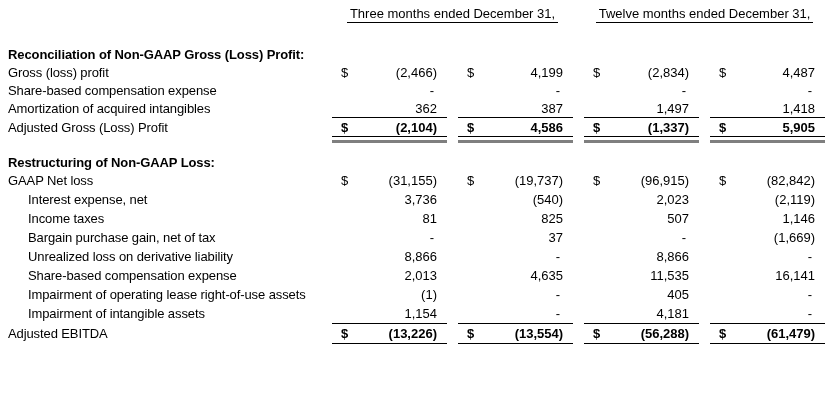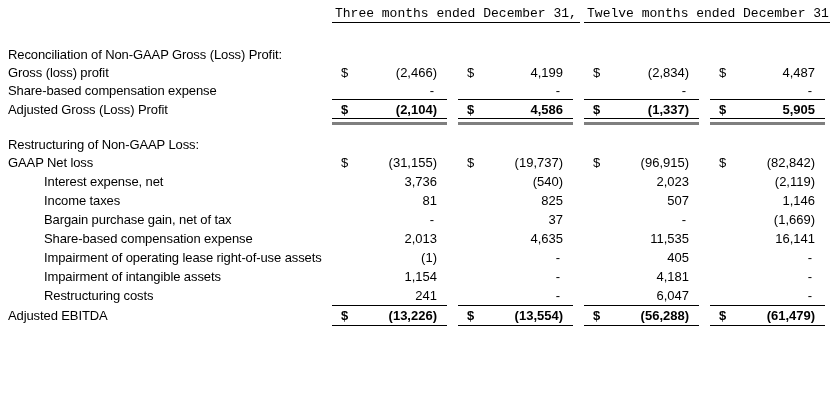--- a/index.html
+++ b/index.html
@@ -19,37 +19,37 @@
     table-layout: fixed;
     width: 825px;
   }
   td {
     padding: 0;
     vertical-align: middle;
     white-space: nowrap;
     overflow: visible;
   }
   
-  .period-row td { height: 21px; vertical-align: bottom; padding-bottom: 2px; font-family: Liberation Mono, monospace; }
+  .period-row td { height: 21px; vertical-align: bottom; padding-bottom: 2px; }
   .year-row td   { height: 18px; vertical-align: bottom; padding-bottom: 2px; }
   .period-cell, .year-cell { text-align: center; }
   .hdr-underline {
     display: inline-block;
     border-bottom: 1px solid #000;
     padding: 0 3px 1px 3px;
   }
   .gap-a td { height: 20px; }
   .gap-b td { height: 9px; }
   .section-header-row td { height: 18px; }
-  .sec-hdr { font-weight: 400; }
+  .sec-hdr { font-weight: 700; }
   .r18 td { height: 18px; margin-top: 40px; }
   .r19 td { height: 19px; }
   .dbl-row td { height: 7px; }
   .label { padding-left: 8px; letter-spacing: -0.1px; text-align: left; }
-  .label.indent { padding-left: 44px; }
+  .label.indent { padding-left: 28px; }
   .cur { text-align: left; padding-left: 9px; }
   .amt { text-align: right; padding-right: 10px; }
   .amt.dash { padding-right: 13px; }
   .total-row .cur, .total-row .amt {
     border-top: 1px solid #000;
     border-bottom: 1px solid #000;
     font-weight: 700;
     position: relative;
   }
   .total-row .label { font-weight: 400; }
@@ -118,20 +118,34 @@
           <td class="sp"></td>
           <td class="cur"></td>
           <td class="amt dash"><span>-</span></td>
           <td class="sp"></td>
           <td class="cur"></td>
           <td class="amt dash"><span>-</span></td>
           <td class="sp"></td>
           <td class="cur"></td>
           <td class="amt dash"><span>-</span></td>
         </tr>
+        <tr class="data-row r18">
+          <td class="label"><span>Amortization of acquired intangibles</span></td>
+          <td class="cur"></td>
+          <td class="amt"><span>362</span></td>
+          <td class="sp"></td>
+          <td class="cur"></td>
+          <td class="amt"><span>387</span></td>
+          <td class="sp"></td>
+          <td class="cur"></td>
+          <td class="amt"><span>1,497</span></td>
+          <td class="sp"></td>
+          <td class="cur"></td>
+          <td class="amt"><span>1,418</span></td>
+        </tr>
         <tr class="total-row r18">
           <td class="label"><span>Adjusted Gross (Loss) Profit</span></td>
           <td class="cur"><span>$</span></td>
           <td class="amt"><span>(2,104)</span></td>
           <td class="sp"></td>
           <td class="cur"><span>$</span></td>
           <td class="amt"><span>4,586</span></td>
           <td class="sp"></td>
           <td class="cur"><span>$</span></td>
           <td class="amt"><span>(1,337)</span></td>
@@ -213,20 +227,34 @@
           <td class="cur"></td>
           <td class="amt"><span>37</span></td>
           <td class="sp"></td>
           <td class="cur"></td>
           <td class="amt dash"><span>-</span></td>
           <td class="sp"></td>
           <td class="cur"></td>
           <td class="amt"><span>(1,669)</span></td>
         </tr>
         <tr class="data-row r19">
+          <td class="label indent"><span>Unrealized loss on derivative liability</span></td>
+          <td class="cur"></td>
+          <td class="amt"><span>8,866</span></td>
+          <td class="sp"></td>
+          <td class="cur"></td>
+          <td class="amt dash"><span>-</span></td>
+          <td class="sp"></td>
+          <td class="cur"></td>
+          <td class="amt"><span>8,866</span></td>
+          <td class="sp"></td>
+          <td class="cur"></td>
+          <td class="amt dash"><span>-</span></td>
+        </tr>
+        <tr class="data-row r19">
           <td class="label indent"><span>Share-based compensation expense</span></td>
           <td class="cur"></td>
           <td class="amt"><span>2,013</span></td>
           <td class="sp"></td>
           <td class="cur"></td>
           <td class="amt"><span>4,635</span></td>
           <td class="sp"></td>
           <td class="cur"></td>
           <td class="amt"><span>11,535</span></td>
           <td class="sp"></td>
@@ -250,34 +278,20 @@
         <tr class="data-row r19">
           <td class="label indent"><span>Impairment of intangible assets</span></td>
           <td class="cur"></td>
           <td class="amt"><span>1,154</span></td>
           <td class="sp"></td>
           <td class="cur"></td>
           <td class="amt dash"><span>-</span></td>
           <td class="sp"></td>
           <td class="cur"></td>
           <td class="amt"><span>4,181</span></td>
-          <td class="sp"></td>
-          <td class="cur"></td>
-          <td class="amt dash"><span>-</span></td>
-        </tr>
-        <tr class="data-row r19">
-          <td class="label indent"><span>Restructuring costs</span></td>
-          <td class="cur"></td>
-          <td class="amt"><span>241</span></td>
-          <td class="sp"></td>
-          <td class="cur"></td>
-          <td class="amt dash"><span>-</span></td>
-          <td class="sp"></td>
-          <td class="cur"></td>
-          <td class="amt"><span>6,047</span></td>
           <td class="sp"></td>
           <td class="cur"></td>
           <td class="amt dash"><span>-</span></td>
         </tr>
         <tr class="total-row r19">
           <td class="label"><span>Adjusted EBITDA</span></td>
           <td class="cur"><span>$</span></td>
           <td class="amt"><span>(13,226)</span></td>
           <td class="sp"></td>
           <td class="cur"><span>$</span></td>

